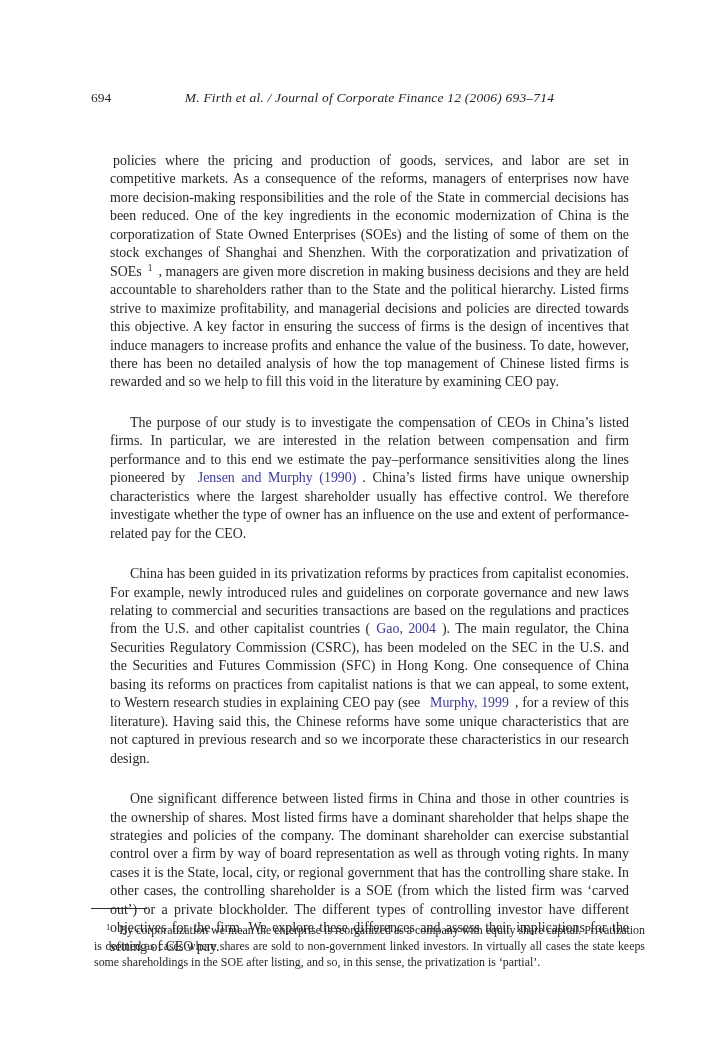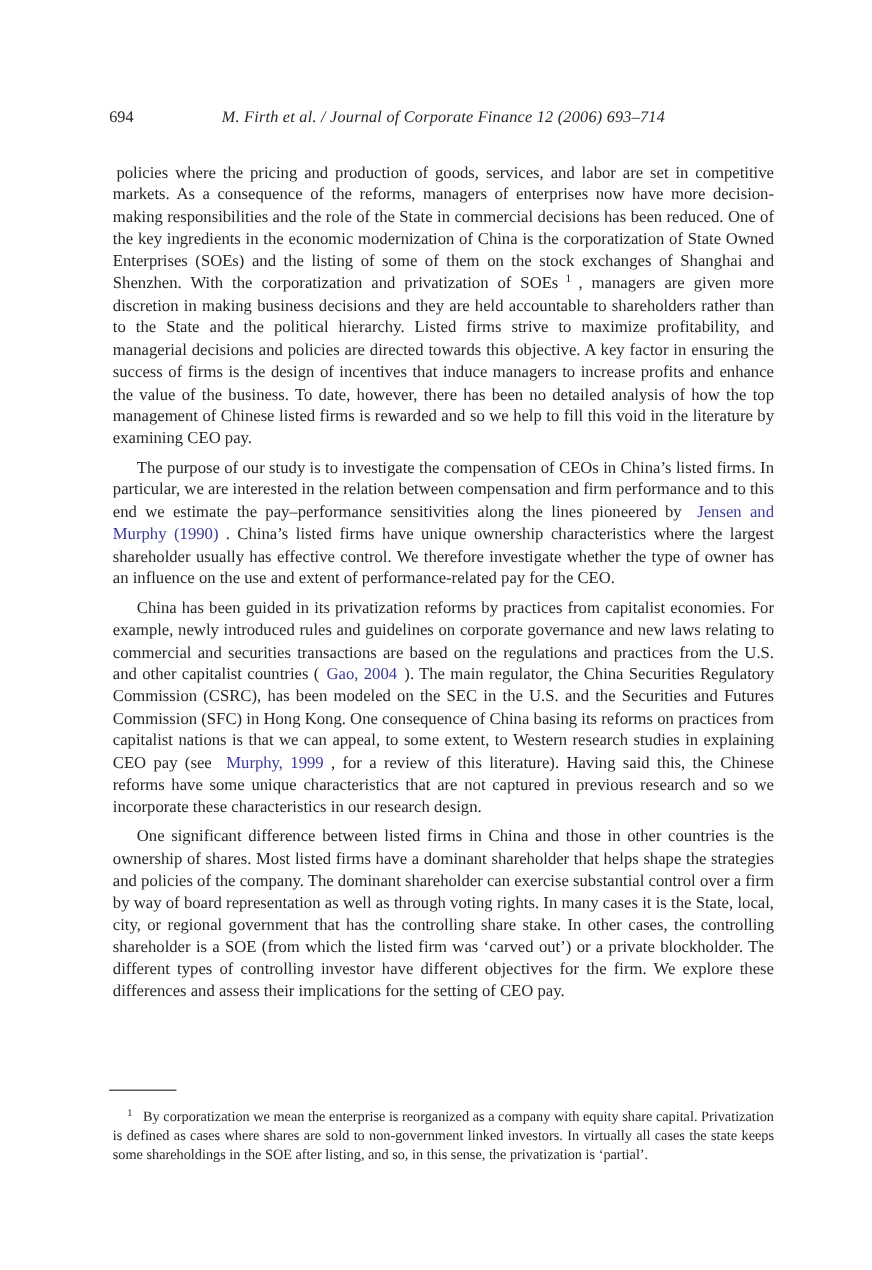--- a/index.html
+++ b/index.html
@@ -38,21 +38,21 @@
   }
   .body-text {
     position: absolute;
     left: 82px;
     top: 124px;
     width: 563px;
     font-size: 13.9px;
     line-height: 18.45px;
     text-align: justify;
   }
-  .para { margin: 0; }
+  .para { margin: 16px; }
   .para.indent { text-indent: 17px; }
   .ref-link {
     color: var(--link-color, #3a3a99);
   }
   sup.fn-mark {
     font-size: 9.5px;
     line-height: 0;
     position: relative;
     top: -5px;
     vertical-align: baseline;

